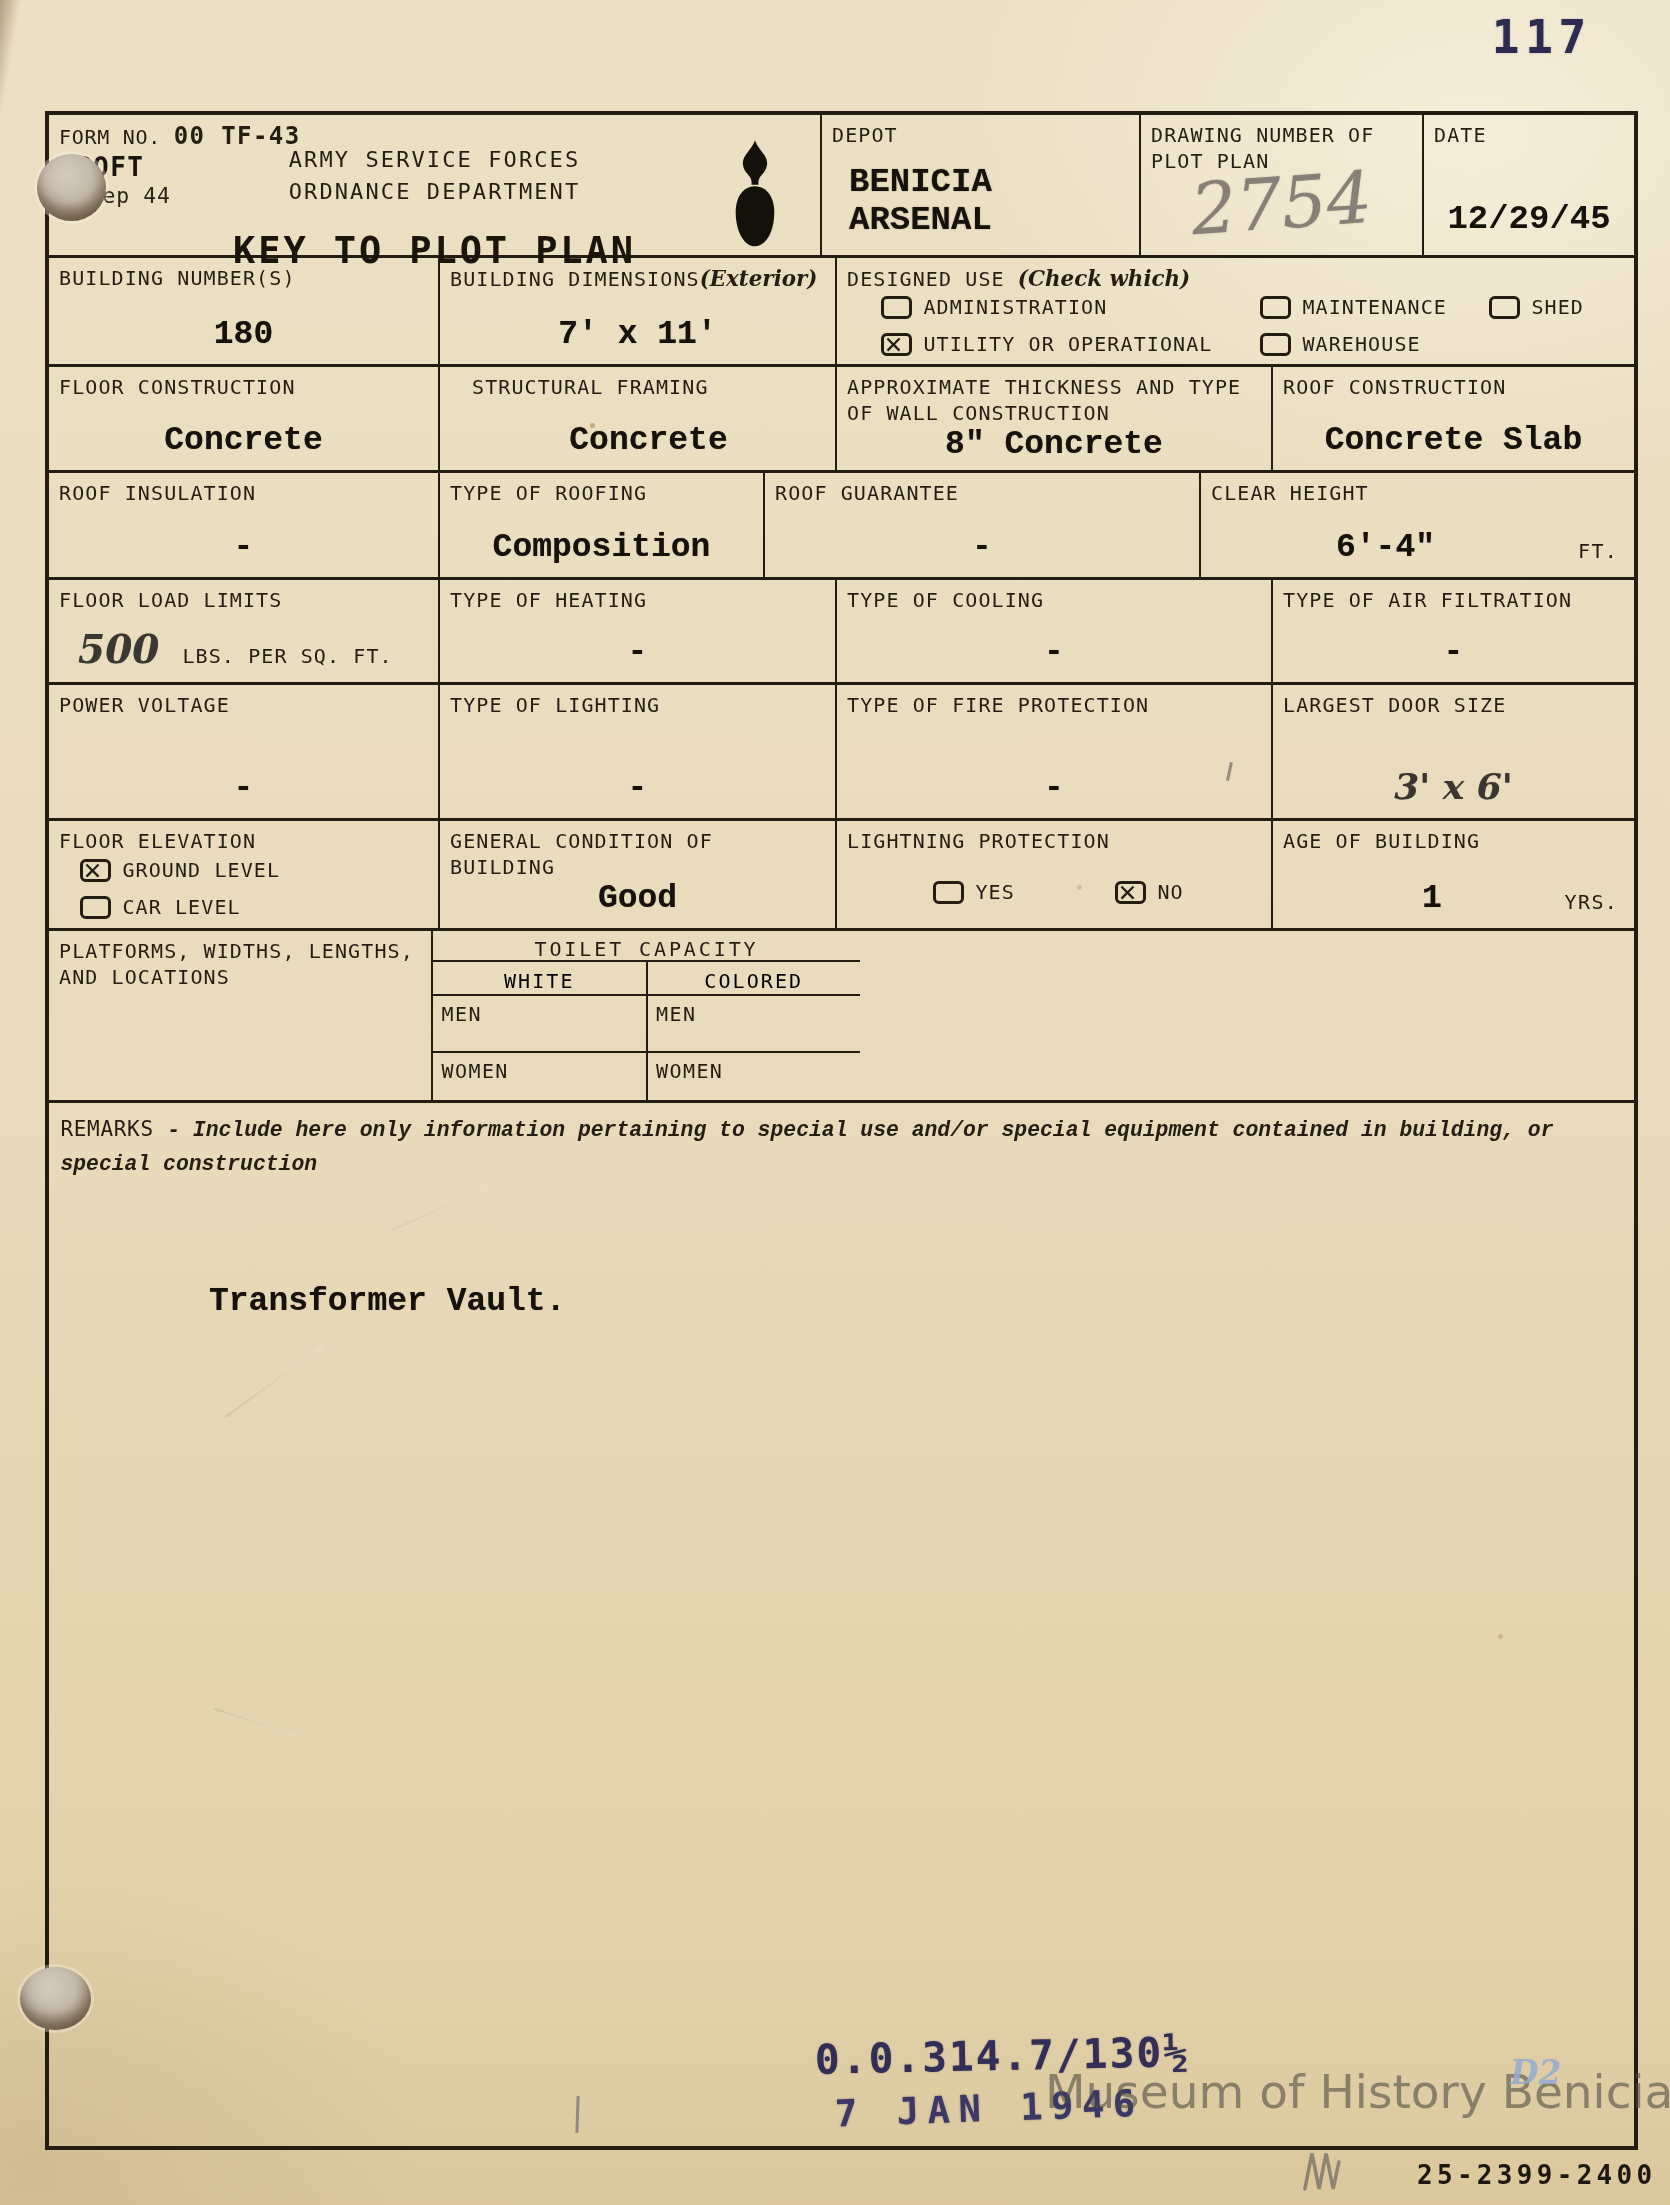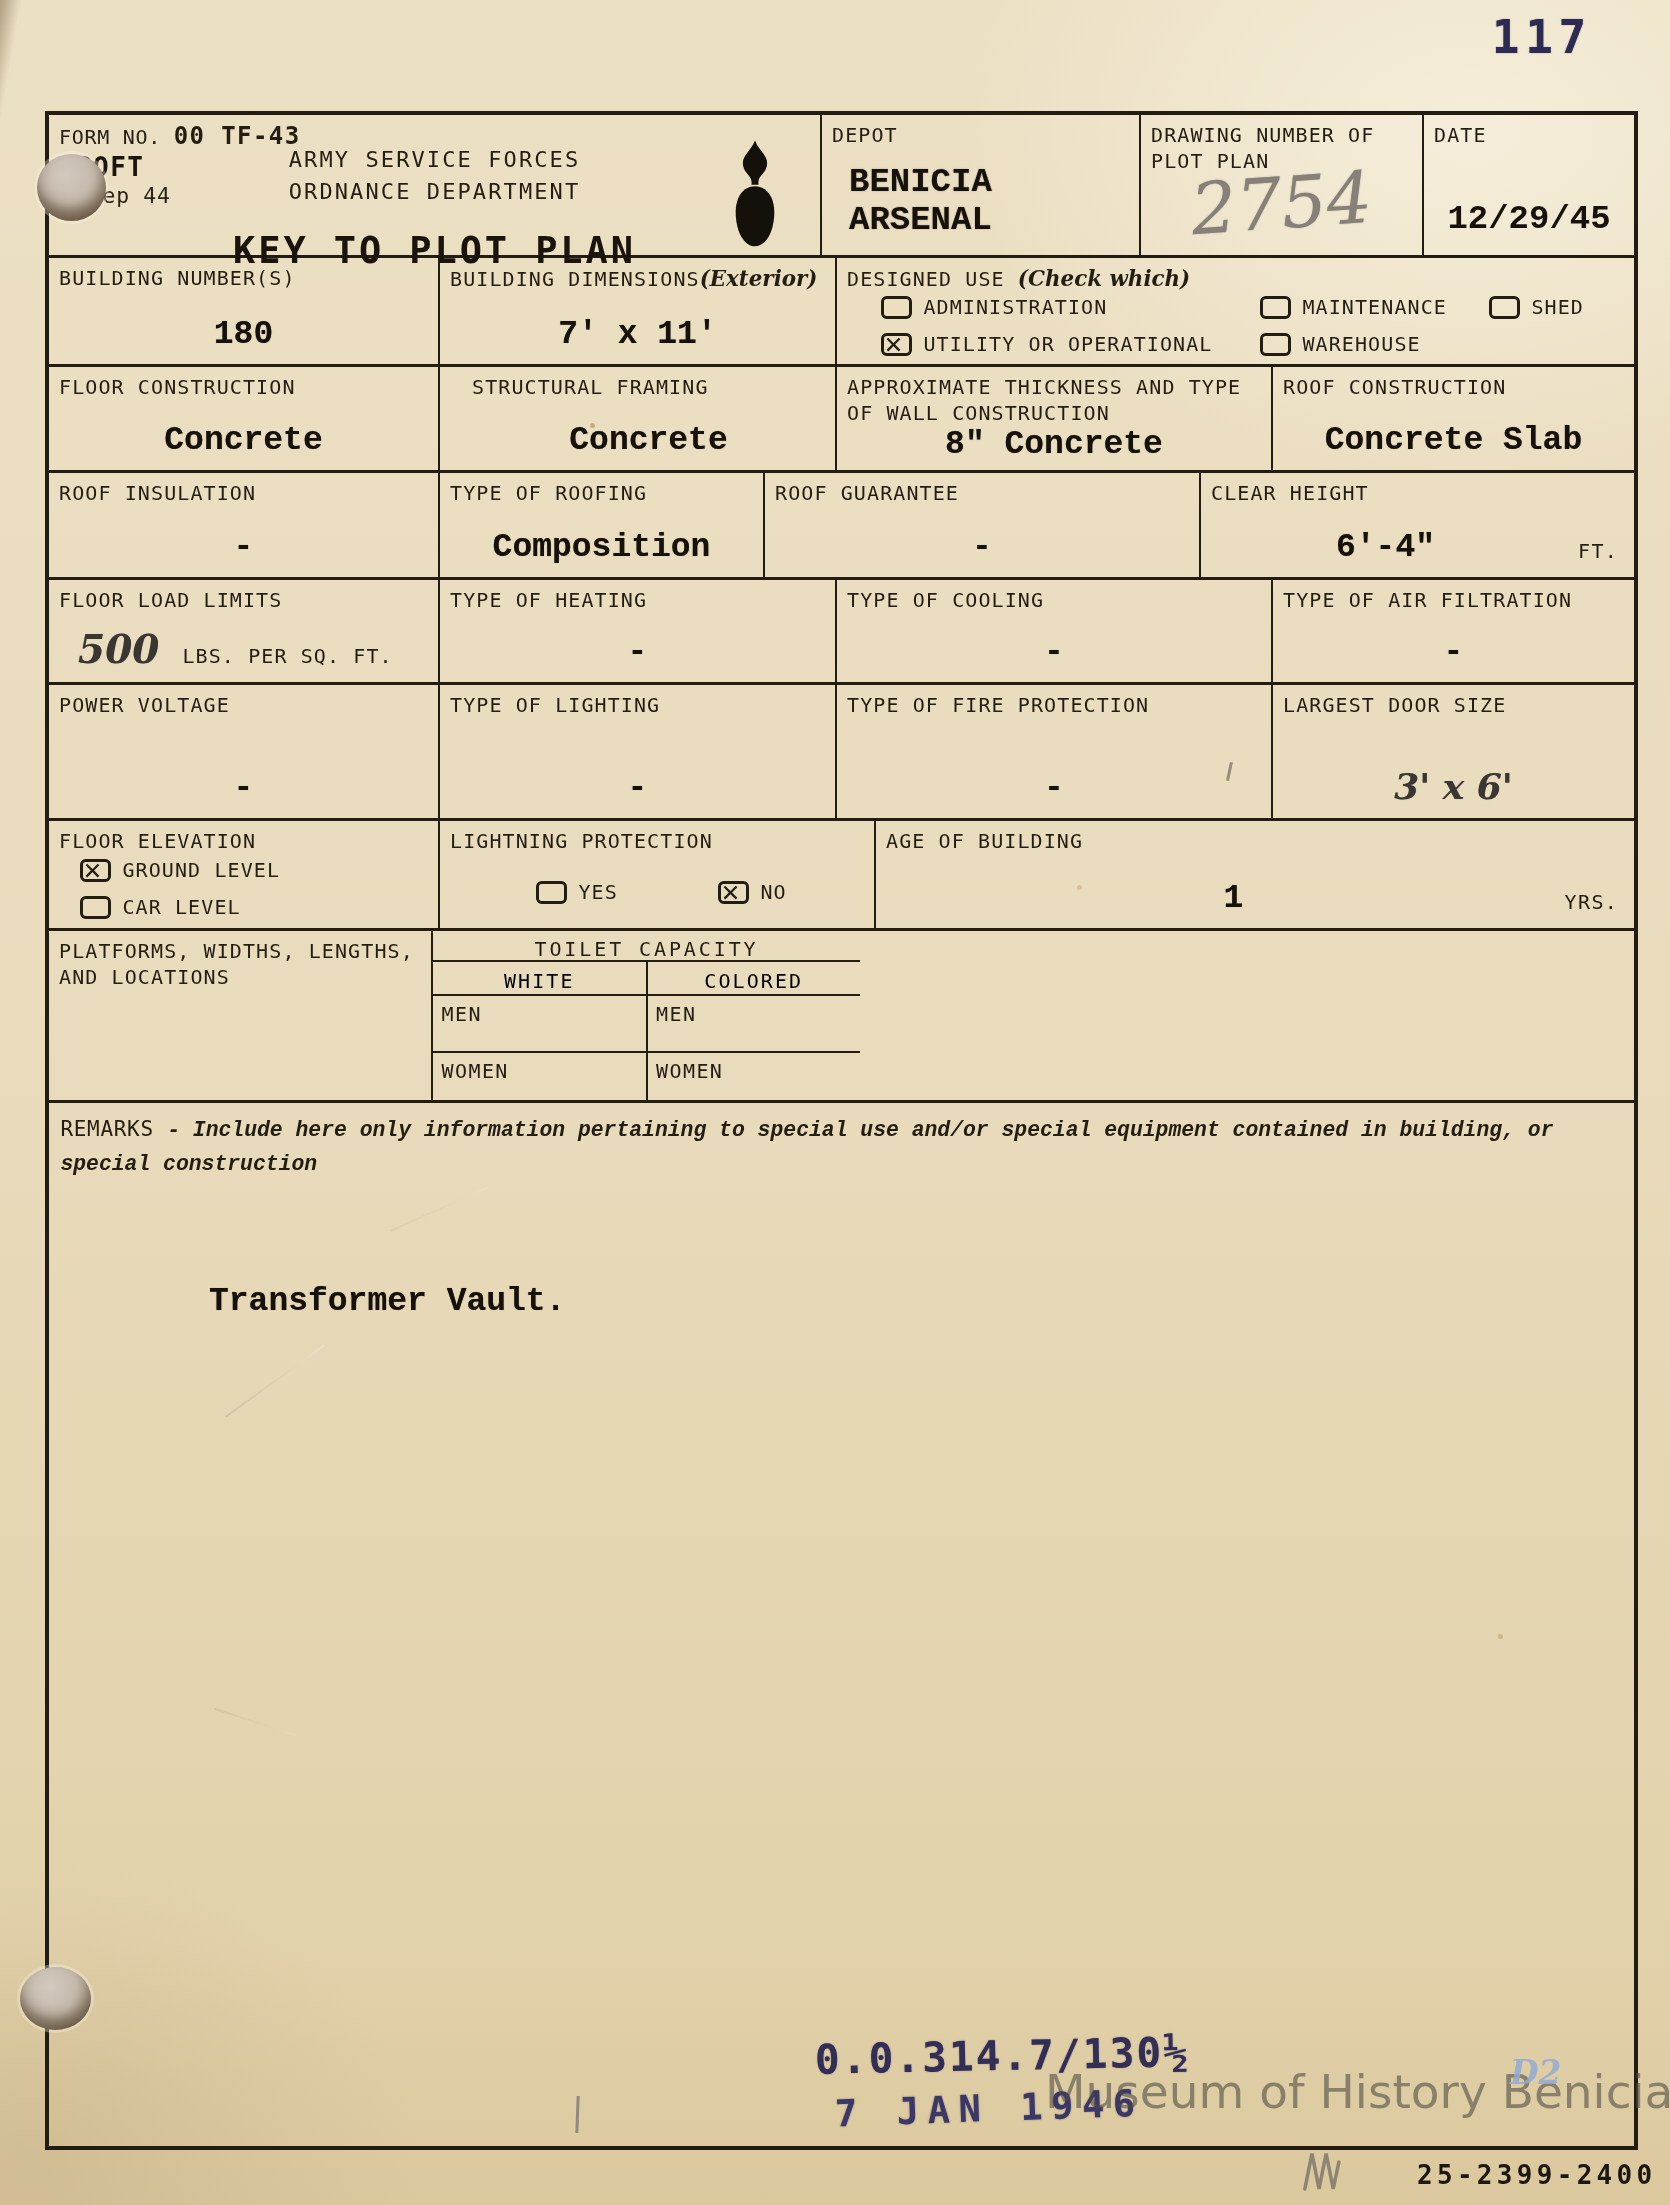--- a/index.html
+++ b/index.html
@@ -336,20 +336,24 @@
           <span class="cb">
               <span class="cb-x">✕</span>
             </span>
           <span class="opt-label">GROUND LEVEL</span>
         </div>
         <div class="opt" style="left:31px;top:74px;">
           <span class="cb"></span>
           <span class="opt-label">CAR LEVEL</span>
         </div>
       </div>
+      <div class="cell" style="width:397px;">
+        <div class="lbl">GENERAL CONDITION OF BUILDING</div>
+        <div class="val">Good</div>
+      </div>
       <div class="cell" style="width:436px;">
         <div class="lbl">LIGHTNING PROTECTION</div>
         <div class="opt" style="left:96px;top:59px;">
           <span class="cb"></span>
           <span class="opt-label">YES</span>
         </div>
         <div class="opt" style="left:278px;top:59px;">
           <span class="cb">
               <span class="cb-x">✕</span>
             </span>

